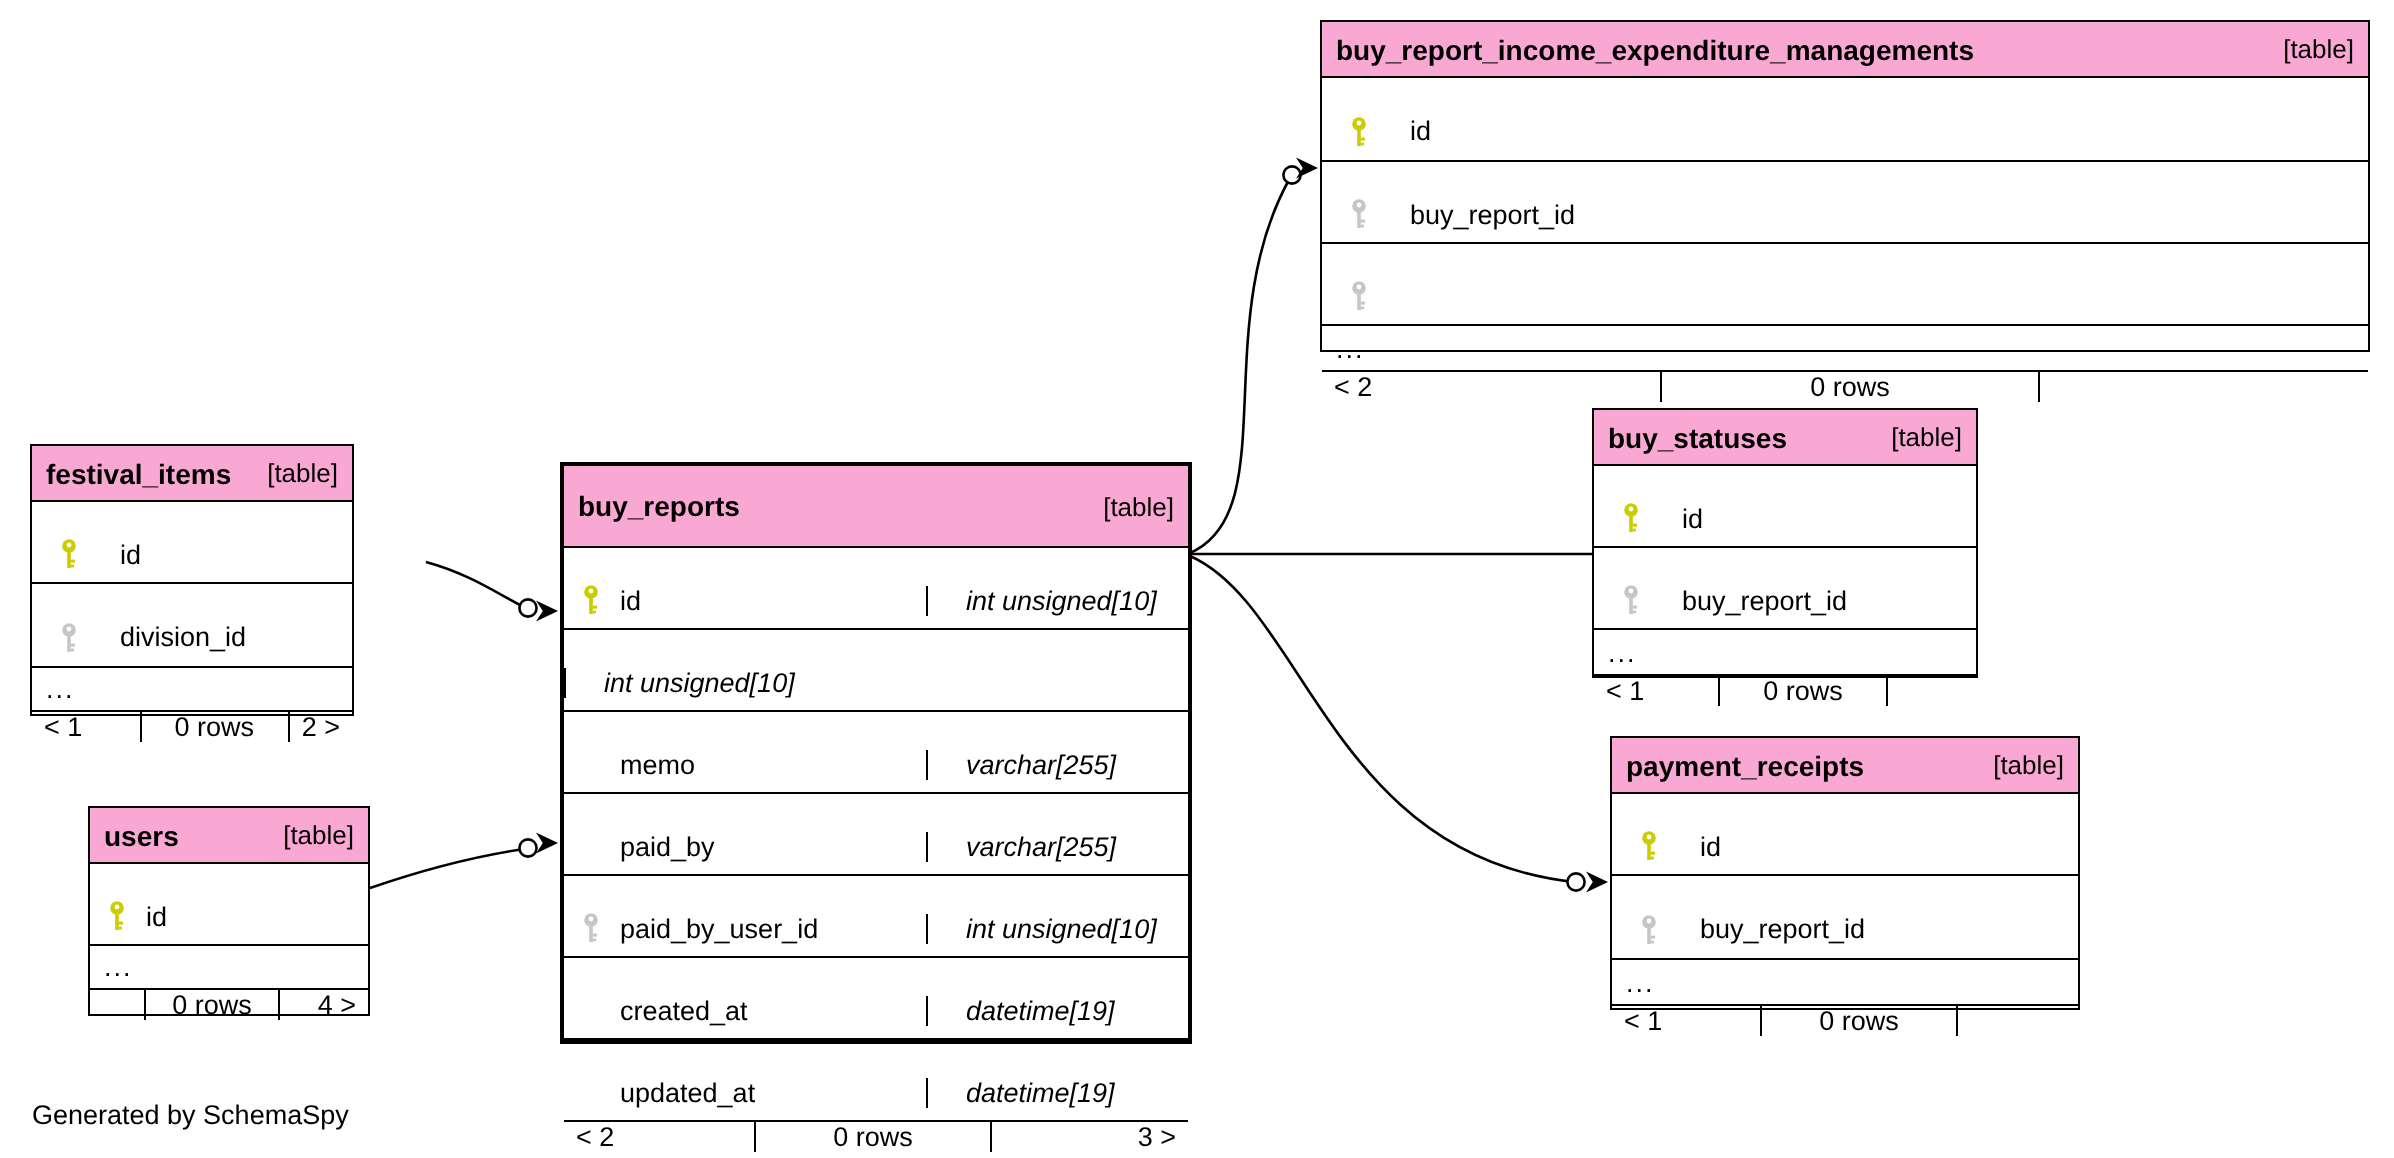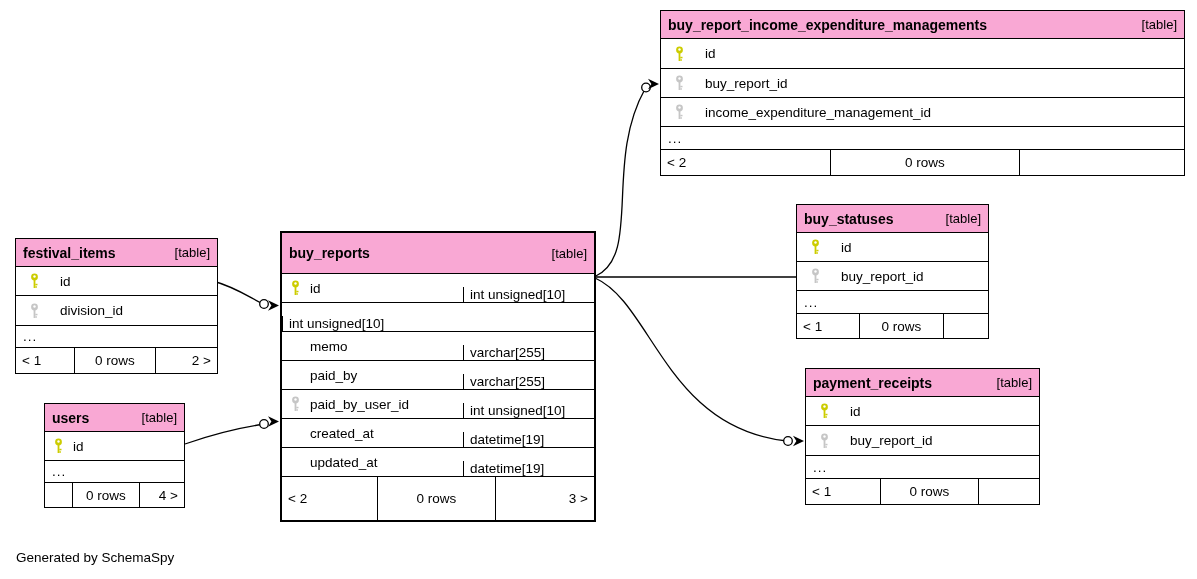--- a/index.html
+++ b/index.html
@@ -7,33 +7,33 @@
           font-family:"Liberation Sans",sans-serif;color:#000;overflow:hidden;}
   .edges{position:absolute;left:0;top:0;}
   .tbl{position:absolute;background:#fff;border:1px solid #000;display:flex;
        flex-direction:column;box-sizing:border-box;}
   .tbl.main{border-width:2px;}
   .thead{display:flex;justify-content:space-between;align-items:center;
          background:#f9a8d4;border-bottom:1px solid #000;padding:0 7px;
          box-sizing:border-box;flex:0 0 auto;}
   .tname{font-weight:bold;font-size:14px;white-space:nowrap;}
   .badge{font-size:13px;white-space:nowrap;margin-left:8px;}
-  .row{position:relative;display:flex;align-items:flex-end;
+  .row{position:relative;display:flex;align-items:center;
        border-bottom:1px solid #000;box-sizing:border-box;font-size:13.5px;
-       flex:0 0 auto;}
+       flex:0 0 auto;margin-top:12px;}
   .ncell{position:relative;height:100%;display:flex;align-items:center;flex:1;}
   .ncell.fixed{flex:0 0 auto;}
   .key{position:absolute;top:50%;transform:translateY(-50%);display:inline-flex;}
   .w .key{left:13px}
   .w .cname{margin-left:44px}
   .n .key{left:8px}
   .n .cname{margin-left:28px}
   .cname{white-space:nowrap;}
   .tcell{border-left:1px solid #000;height:auto;display:flex;align-items:center;
-         padding-left:6px;box-sizing:border-box;flex:1;white-space:nowrap;}
+         padding-left:19px;box-sizing:border-box;flex:1;white-space:nowrap;font-style:italic;}
   .ellrow{display:flex;align-items:center;padding-left:7px;
           border-bottom:1px solid #000;box-sizing:border-box;font-size:13.5px;
           flex:0 0 auto;letter-spacing:1px;}
   .foot{display:flex;flex:1 1 auto;font-size:13.5px;}
   .fc{display:flex;align-items:center;box-sizing:border-box;padding:0 6px;
       border-right:1px solid #000;white-space:nowrap;}
   .fc.mid{justify-content:center;}
   .fc.last{border-right:none;flex:1;justify-content:flex-end;}
   .pk{color:#cccc00;}
   .fk{color:#c6c6c6;}
@@ -105,21 +105,20 @@
       <div class="ncell">
           <span class="key fk">
             <svg width="11" height="16" viewBox="0 0 11 16">
               <circle cx="5.5" cy="4" r="3.4" fill="currentColor"></circle>
               <circle cx="5.5" cy="3.5" r="1.2" fill="#fff"></circle>
               <rect x="4.6" y="6.6" width="1.8" height="8.4" fill="currentColor"></rect>
               <rect x="6.3" y="10.8" width="2.2" height="1.5" fill="currentColor"></rect>
               <rect x="6.3" y="13.3" width="1.7" height="1.4" fill="currentColor"></rect>
             </svg>
           </span>
-        <span class="cname">income_expenditure_management_id</span>
         </div>
     </div>
     <div class="ellrow" style="height:23px">...</div>
     <div class="foot">
       <span class="fc" style="width:170px">&lt; 2</span>
       <span class="fc mid" style="width:189px">0 rows</span>
       <span class="fc last"></span>
     </div>
   </div>
 
@@ -267,21 +266,21 @@
         </div>
       <div class="tcell">datetime[19]</div>
     </div>
     <div class="foot">
       <span class="fc" style="width:96px">&lt; 2</span>
       <span class="fc mid" style="width:118px">0 rows</span>
       <span class="fc last">3 &gt;</span>
     </div>
   </div>
 
-  <div class="tbl w" style="left:15px;top:238px;width:203px;height:136px">
+  <div class="tbl w" style="left:15px;top:222px;width:162px;height:136px">
     <div class="thead" style="height:28px">
       <span class="tname">festival_items</span>
       <span class="badge">[table]</span>
     </div>
     <div class="row" style="height:29px">
       <div class="ncell">
           <span class="key pk">
             <svg width="11" height="16" viewBox="0 0 11 16">
               <circle cx="5.5" cy="4" r="3.4" fill="currentColor"></circle>
               <circle cx="5.5" cy="3.5" r="1.2" fill="#fff"></circle>

